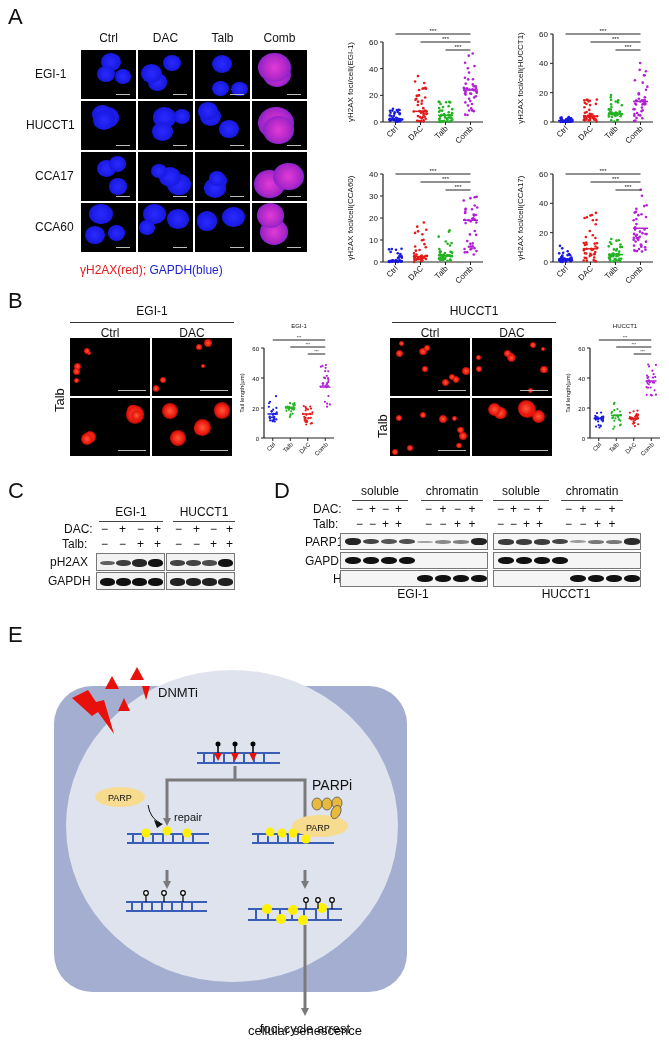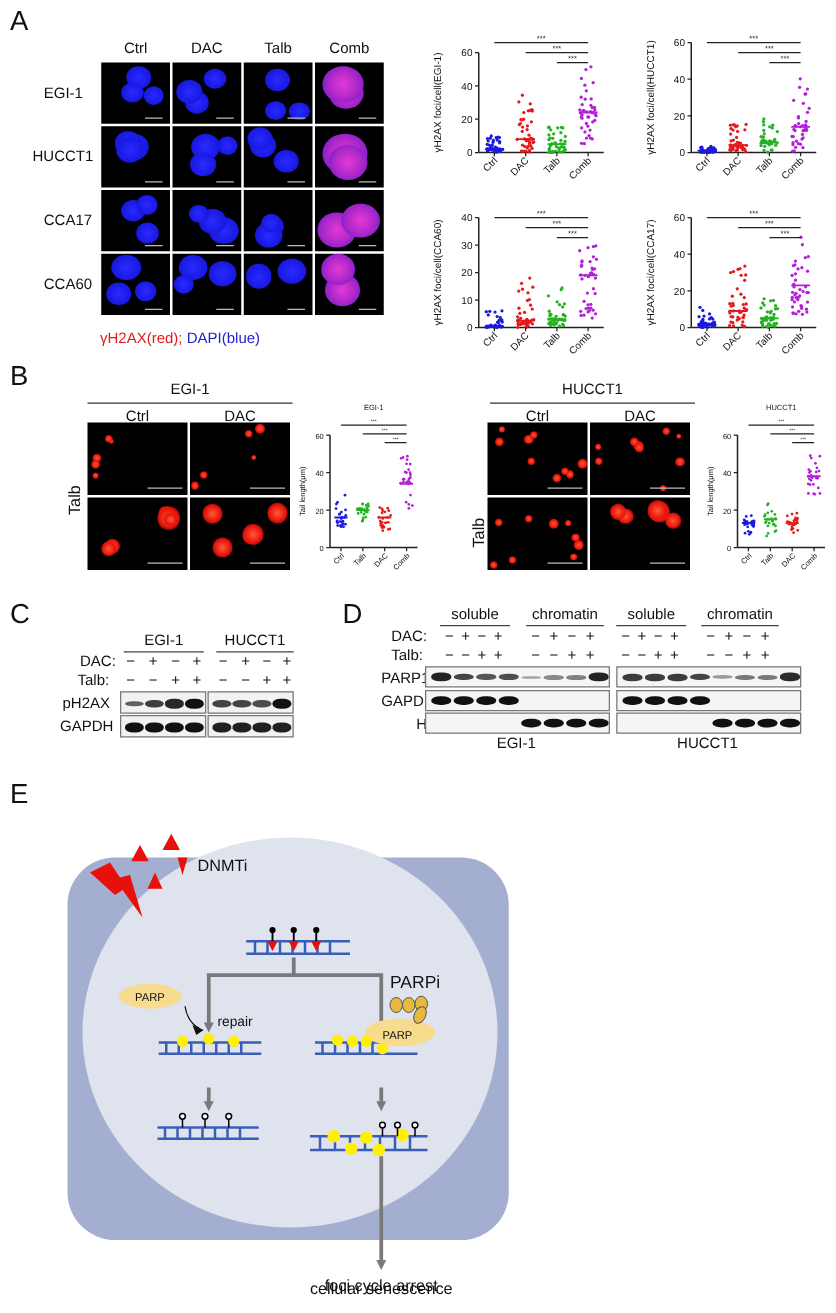--- a/index.html
+++ b/index.html
@@ -124,21 +124,21 @@
     </div>
     <div class="micro" style="left:252px;top:203px;width:55px;height:49px;">
       <div class="nuc" style="left:7.90367852709367px;top:16.362002592068073px;width:28.303069272976682px;height:25.472762345679016px;background:radial-gradient(circle,#e23ad8 0%,#b128c8 50%,#5a1bd0 100%);"></div>
       <div class="nuc" style="left:4.5480185649577045px;top:0.019567365140544763px;width:27.366469478737997px;height:24.6298225308642px;background:radial-gradient(circle,#e23ad8 0%,#b128c8 50%,#5a1bd0 100%);"></div>
       <div class="scale" style="left:35px;top:44px;width:14px;"></div>
     </div>
   </div>
 
 <div class="lbl" style="left:80px;top:263px;font-size:12px;">
   <span style="color:#e41a1a">γH2AX(red);</span>
-  <span style="color:#2222cc">DAPI(blue)</span>
+  <span style="color:#2222cc">GAPDH(blue)</span>
 </div>
 
 <svg class="abs" id="chart0" style="left:335px;top:10px;" width="160" height="140">
     <line x1="48" y1="32" x2="48" y2="112" stroke="#222" stroke-width="1.2"></line>
     <line x1="48" y1="112" x2="148" y2="112" stroke="#222" stroke-width="1.2"></line>
     <line x1="45" y1="112" x2="48" y2="112" stroke="#222"></line>
     <text x="43" y="115" font-size="8" text-anchor="end" fill="#111">0</text>
     <line x1="45" y1="85.33333333333334" x2="48" y2="85.33333333333334" stroke="#222"></line>
     <text x="43" y="88.33333333333334" font-size="8" text-anchor="end" fill="#111">20</text>
     <line x1="45" y1="58.66666666666667" x2="48" y2="58.66666666666667" stroke="#222"></line>

